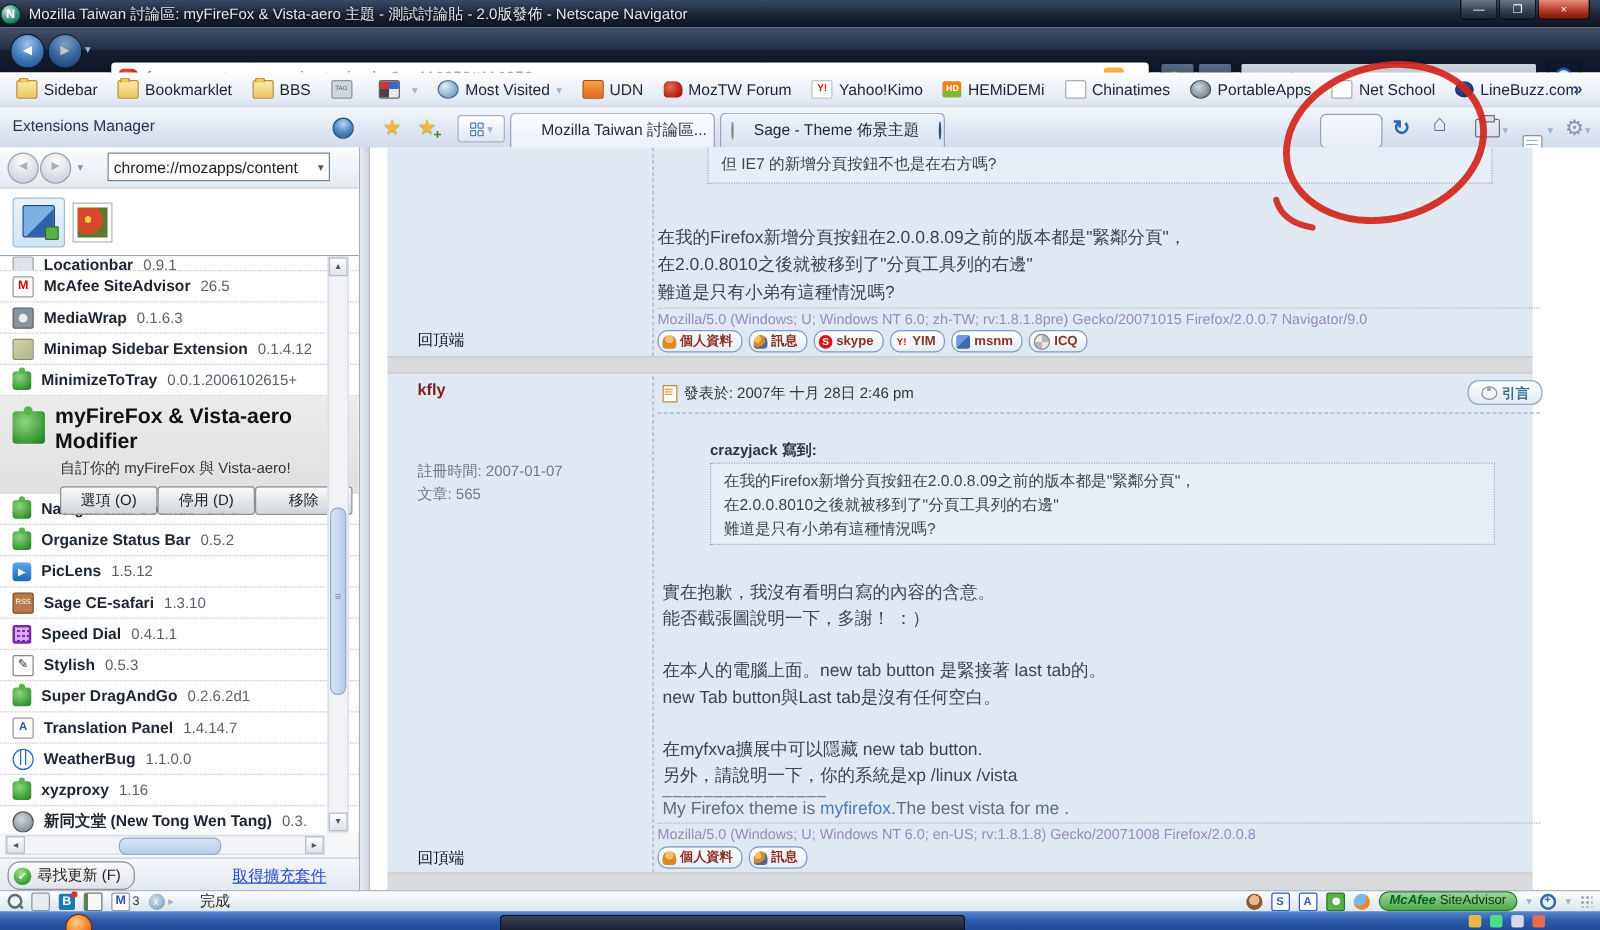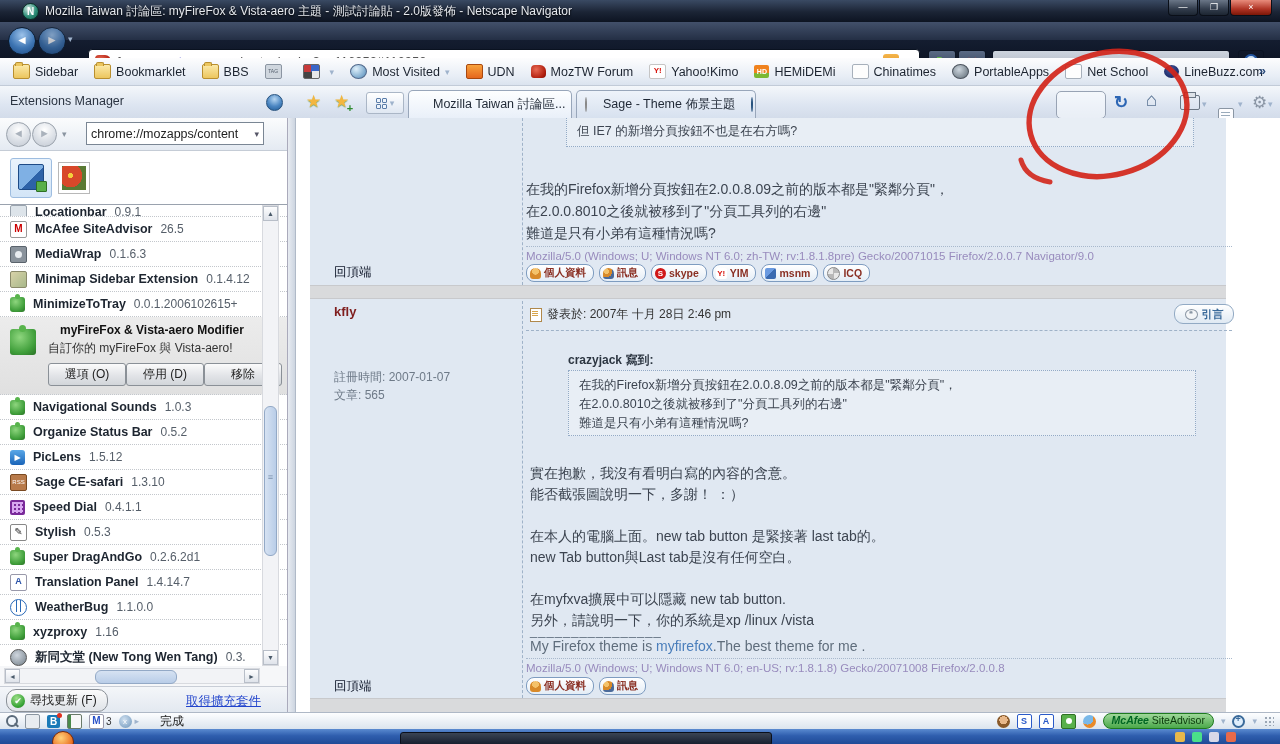--- a/index.html
+++ b/index.html
@@ -3,21 +3,21 @@
 <meta charset="utf-8">
 <style>
   html,body{margin:0;padding:0;background:#555;}
   #screen{position:relative;width:1280px;height:744px;overflow:hidden;
     font-family:"Liberation Sans",sans-serif;background:#fff;}
   .abs{position:absolute;}
 
   
   #titlebar{left:0;top:0;width:1280px;height:22px;
     background:linear-gradient(#3a4a63,#1b2435 55%,#0d1422);color:#e6e9ee;
-    display:flex;align-items:center;padding-left:22px;box-sizing:border-box;}
+    display:flex;align-items:center;padding-left:0;box-sizing:border-box;}
   .ns-logo{width:15px;height:15px;border-radius:50%;margin-right:6px;flex:0 0 auto;
     background:radial-gradient(circle at 35% 30%,#cfe6e0,#2e8f7a 55%,#145c4c);
     border:1px solid #0a2e26;color:#fff;font-size:10px;font-weight:bold;
     display:flex;align-items:center;justify-content:center;}
   .ns-logo::after{content:"N";}
   #title-text{font-size:12px;white-space:nowrap;text-shadow:0 1px 2px #000;}
   .winbtns{position:absolute;right:8px;top:0;display:flex;}
   .wb{width:28px;height:15px;border:1px solid #0a0f18;border-top:none;
     border-radius:0 0 4px 4px;margin-left:1px;color:#fff;font-size:9px;line-height:14px;
     text-align:center;background:linear-gradient(#6a7687,#323c4c 60%,#1d2632);}
@@ -179,21 +179,21 @@
   .xi.translate{background:#fff;border:1px solid #99a;color:#2a52a8;font-weight:bold;font-size:9px;text-align:center;line-height:13px;}
   .xi.translate::after{content:"A";}
   .xi.weather{border-radius:50%;background:#fff;border:1.5px solid #2a6ab8;position:relative;}
   .xi.weather::after{content:"";position:absolute;left:5px;top:0;width:3px;height:12px;border-left:1.5px solid #2a6ab8;border-right:1.5px solid #2a6ab8;}
   .xi.tongwen{border-radius:50%;background:radial-gradient(circle at 40% 35%,#cfd6de,#8a959e 75%,#5a646e);border:1px solid #555;}
   .xi.locbar{background:#dde4ea;border:1px solid #9aa4ae;}
   #ext-selected{background:linear-gradient(#ececec,#e0e0e0);border-bottom:1px dotted #c3c7cc;
     padding:6px 6px 8px 10px;height:78px;box-sizing:border-box;position:relative;}
   #ext-selected .xi{width:26px;height:26px;position:absolute;left:10px;top:12px;}
   #ext-selected .xi.puzzle::before{left:9px;width:7px;height:7px;top:-4px;}
-  #sel-name{margin-left:50px;font-size:12px;font-weight:bold;color:#111;}
+  #sel-name{margin-left:34px;font-size:17px;font-weight:bold;color:#111;}
   #sel-desc{margin-left:38px;font-size:12px;color:#333;margin-top:3px;}
   #sel-btns{margin-left:38px;margin-top:6px;display:flex;gap:0;}
   .vbtn{min-width:64px;height:21px;border:1px solid #8a9097;border-radius:3px;font-size:12px;color:#222;
     background:linear-gradient(#fbfbfb,#e2e4e8 55%,#d2d6da);text-align:center;line-height:20px;padding:0 6px;white-space:nowrap;}
   
   #sb-vscroll{position:absolute;right:8px;top:87px;width:17px;height:461px;background:#f2f3f6;border:1px solid #d8dadf;box-sizing:border-box;}
   .sb-arrow{position:absolute;left:0;width:15px;height:15px;background:linear-gradient(#fdfdfe,#dfe3ea);
     border:1px solid #b8bec8;box-sizing:border-box;color:#4a5a6a;font-size:7px;text-align:center;line-height:14px;}
   #sb-vthumb{position:absolute;left:1px;top:200px;width:13px;height:150px;border-radius:6px;
     background:linear-gradient(90deg,#d6e2f2,#b9cde8);border:1px solid #93a9c6;box-sizing:border-box;}
@@ -703,21 +703,21 @@
           <div class="pline"></div>
           <div class="pline">在本人的電腦上面。new tab button 是緊接著 last tab的。</div>
           <div class="pline">new Tab button與Last tab是沒有任何空白。</div>
           <div class="pline"></div>
           <div class="pline">在myfxva擴展中可以隱藏 new tab button.</div>
           <div class="pline">另外，請說明一下，你的系統是xp /linux /vista</div>
         </div>
 
       <div class="sigsep" style="left:220px;top:505px;">________________</div>
       <div class="sigline" style="left:220px;top:520px;">
-        <span>My Firefox theme is </span><a>myfirefox</a><span>.The best theme for me .</span>
+        <span>My Firefox theme is </span><a>myfirefox</a><span>.The best vista for me .</span>
       </div>
       <div class="dotsep" style="left:216px;top:540px;width:706px;"></div>
       <div class="sig" style="left:216px;top:544px;">Mozilla/5.0 (Windows; U; Windows NT 6.0; en-US; rv:1.8.1.8) Gecko/20071008 Firefox/2.0.0.8</div>
       <div class="pbrow" style="left:216px;top:559px;">
 
           <div class="pbtn">
             <span class="pi user"></span>
             <span>個人資料</span>
           </div>
 

